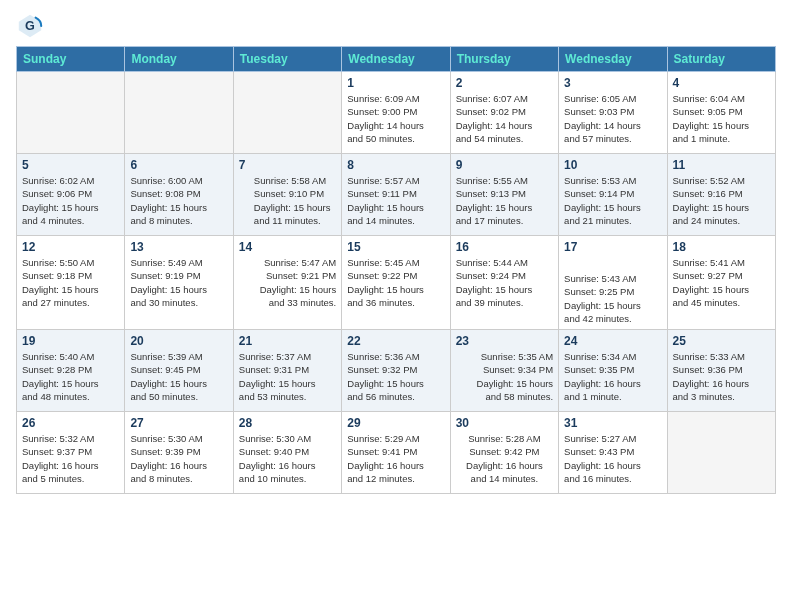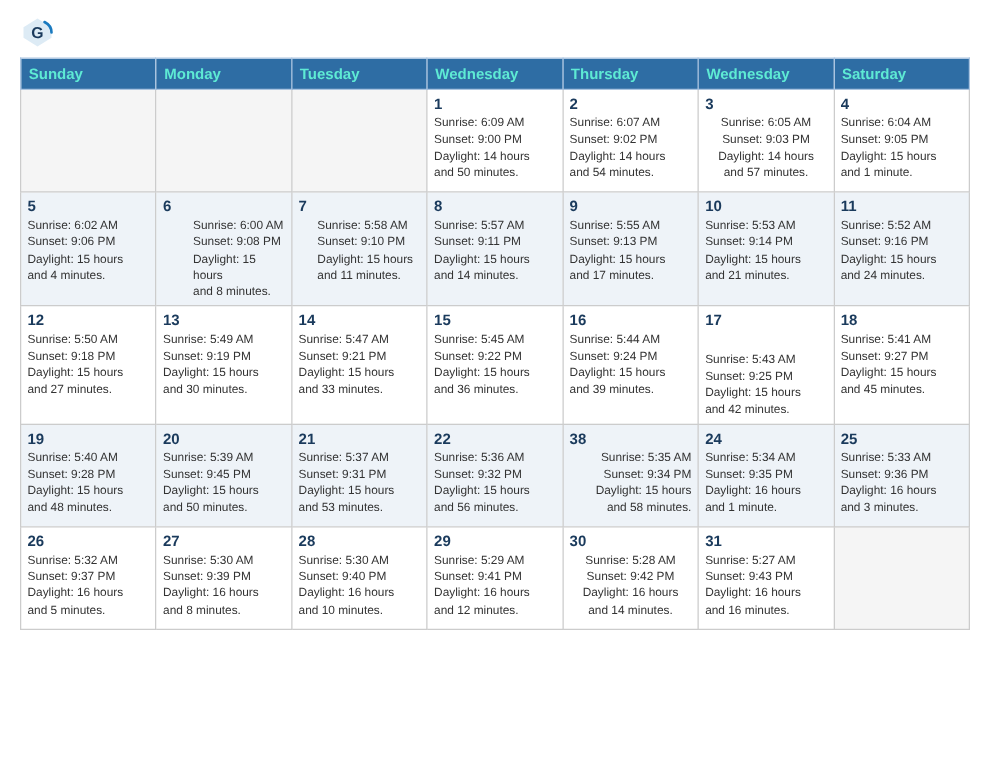--- a/index.html
+++ b/index.html
@@ -143,21 +143,21 @@
           </td>
           <td>
             <div class="day-number">2</div>
             <div class="day-info" style="white-space: pre-line;">Sunrise: 6:07 AM
 Sunset: 9:02 PM
 Daylight: 14 hours
 and 54 minutes.</div>
           </td>
           <td>
             <div class="day-number">3</div>
-            <div class="day-info" style="white-space: pre-line; text-align: center;">Sunrise: 6:05 AM
+            <div class="day-info" style="white-space: pre-line;">Sunrise: 6:05 AM
 Sunset: 9:03 PM
 Daylight: 14 hours
 and 57 minutes.</div>
           </td>
           <td>
             <div class="day-number">4</div>
             <div class="day-info" style="white-space: pre-line;">Sunrise: 6:04 AM
 Sunset: 9:05 PM
 Daylight: 15 hours
 and 1 minute.</div>
@@ -166,21 +166,21 @@
         <tr>
           <td>
             <div class="day-number">5</div>
             <div class="day-info" style="white-space: pre-line;">Sunrise: 6:02 AM
 Sunset: 9:06 PM
 Daylight: 15 hours
 and 4 minutes.</div>
           </td>
           <td>
             <div class="day-number">6</div>
-            <div class="day-info" style="white-space: pre-line; margin-left: 24px;">Sunrise: 6:00 AM
+            <div class="day-info" style="white-space: pre-line;">Sunrise: 6:00 AM
 Sunset: 9:08 PM
 Daylight: 15 hours
 and 8 minutes.</div>
           </td>
           <td>
             <div class="day-number">7</div>
             <div class="day-info" style="white-space: pre-line; margin-left: 15px;">Sunrise: 5:58 AM
 Sunset: 9:10 PM
 Daylight: 15 hours
 and 11 minutes.</div>
@@ -224,21 +224,21 @@
           </td>
           <td>
             <div class="day-number">13</div>
             <div class="day-info" style="white-space: pre-line;">Sunrise: 5:49 AM
 Sunset: 9:19 PM
 Daylight: 15 hours
 and 30 minutes.</div>
           </td>
           <td>
             <div class="day-number">14</div>
-            <div class="day-info" style="white-space: pre-line;">Sunrise: 5:47 AM
+            <div class="day-info" style="white-space: pre-line; text-align: right;">Sunrise: 5:47 AM
 Sunset: 9:21 PM
 Daylight: 15 hours
 and 33 minutes.</div>
           </td>
           <td>
             <div class="day-number">15</div>
             <div class="day-info" style="white-space: pre-line;">Sunrise: 5:45 AM
 Sunset: 9:22 PM
 Daylight: 15 hours
 and 36 minutes.</div>
@@ -288,21 +288,21 @@
 and 53 minutes.</div>
           </td>
           <td>
             <div class="day-number">22</div>
             <div class="day-info" style="white-space: pre-line;">Sunrise: 5:36 AM
 Sunset: 9:32 PM
 Daylight: 15 hours
 and 56 minutes.</div>
           </td>
           <td>
-            <div class="day-number">38</div>
+            <div class="day-number">23</div>
             <div class="day-info" style="white-space: pre-line; text-align: right;">Sunrise: 5:35 AM
 Sunset: 9:34 PM
 Daylight: 15 hours
 and 58 minutes.</div>
           </td>
           <td>
             <div class="day-number">24</div>
             <div class="day-info" style="white-space: pre-line;">Sunrise: 5:34 AM
 Sunset: 9:35 PM
 Daylight: 16 hours

